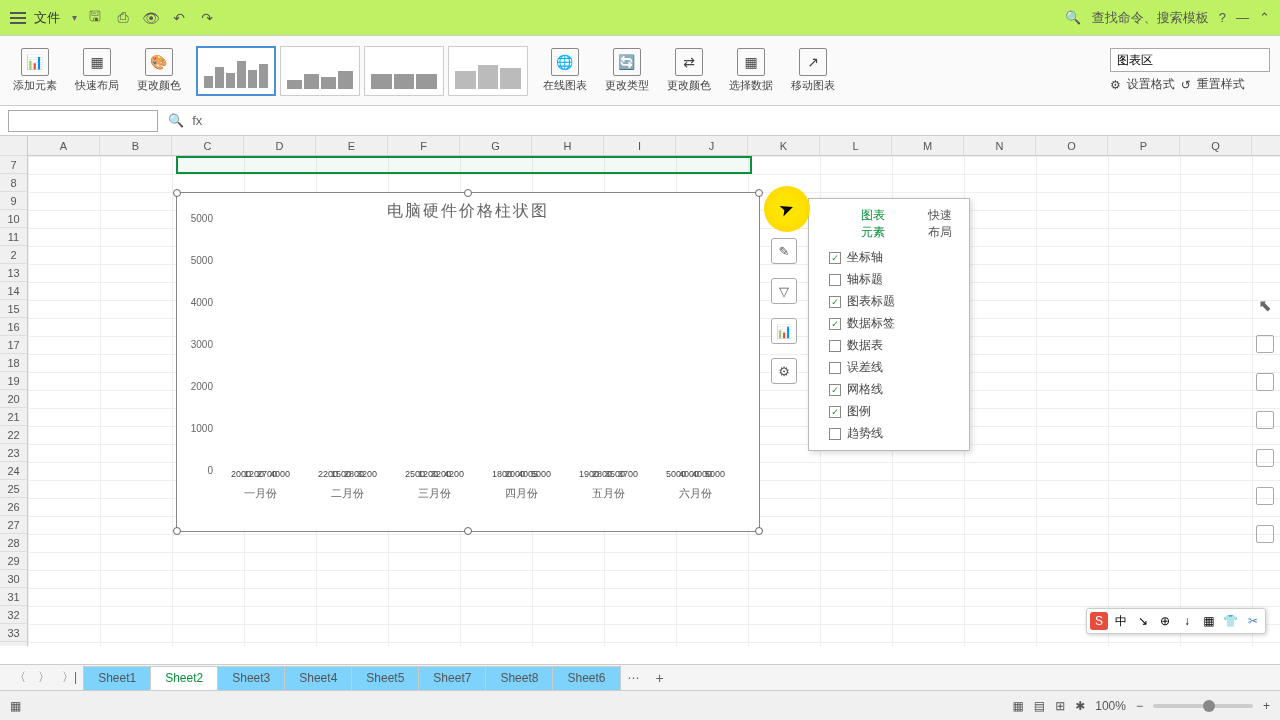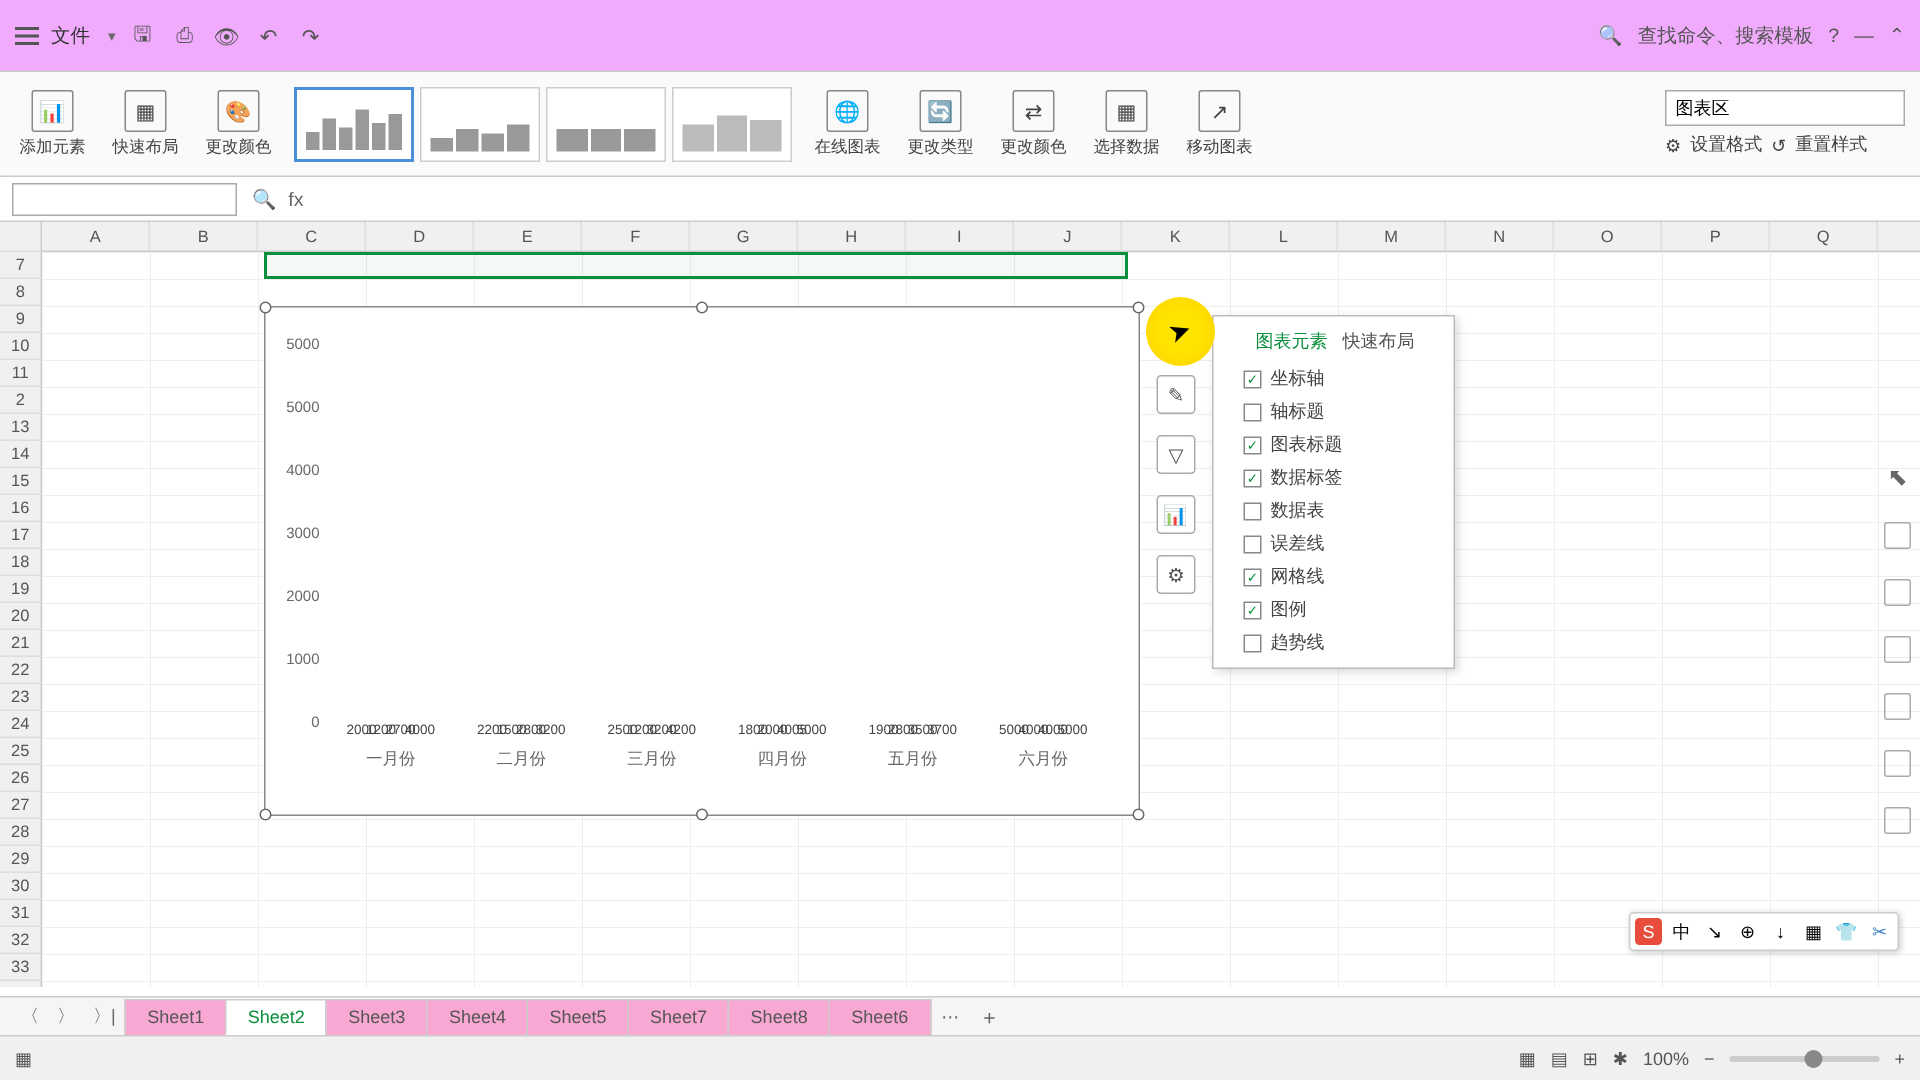--- a/index.html
+++ b/index.html
@@ -1,18 +1,18 @@
 <!DOCTYPE html>
 <html><head>
 <meta charset="utf-8">
 <style>
 * { margin: 0; padding: 0; box-sizing: border-box; font-family: "Microsoft YaHei", Arial, sans-serif; }
 body { background: #fff; width: 1280px; height: 720px; overflow: hidden; position: relative; }
 
-.top-bar { height: 48px; background: #f0abfc; border-bottom: 1px solid #ccc; display: flex; align-items: center; padding: 0 10px; gap: 8px; }
+.top-bar { height: 36px; background: #bef264; border-bottom: 1px solid #ccc; display: flex; align-items: center; padding: 0 10px; gap: 8px; }
 .menu-icon { width: 16px; height: 12px; display: flex; flex-direction: column; justify-content: space-between; }
 .menu-icon span { height: 2px; background: #555; }
 .file-label { font-size: 13px; color: #333; margin-right: 4px; }
 .small-icon { width: 20px; height: 20px; display: flex; align-items: center; justify-content: center; color: #555; font-size: 14px; cursor: pointer; }
 .tabs-menu { display: flex; gap: 14px; margin-left: 40px; font-size: 13px; color: #444; }
 .tabs-menu span { cursor: pointer; padding: 4px 2px; }
 .highlight-tab { background: #0a8f3c; color: #fff; border-radius: 10px; padding: 2px 10px; font-size: 12px; }
 .search-area { margin-left: auto; display: flex; align-items: center; gap: 10px; color: #555; font-size: 13px; }
 
 .ribbon { height: 70px; background: #fafafa; border-bottom: 1px solid #ccc; display: flex; align-items: center; padding: 0 10px; gap: 12px; }
@@ -63,32 +63,32 @@
 .legend-item { display: flex; align-items: center; gap: 3px; }
 .legend-sw { width: 8px; height: 8px; }
 
 .side-toolbar { position: absolute; top: 62px; left: 740px; width: 32px; display: flex; flex-direction: column; gap: 14px; align-items: center; }
 .side-btn { width: 26px; height: 26px; border: 1px solid #aaa; border-radius: 3px; display: flex; align-items: center; justify-content: center; font-size: 13px; color: #555; cursor: pointer; background: #fff; }
 .cursor-highlight { position: absolute; top: 50px; left: 736px; width: 46px; height: 46px; border-radius: 50%; background: radial-gradient(circle, #ffe400 40%, #ffd000 100%); z-index: 5; display: flex; align-items: center; justify-content: center; }
 .cursor-arrow { font-size: 18px; color: #000; transform: rotate(-20deg); }
 
 .elements-panel { position: absolute; top: 62px; left: 780px; width: 162px; background: #fff; border: 1px solid #bbb; box-shadow: 2px 2px 6px rgba(0,0,0,0.15); padding: 8px; font-size: 12px; }
 .panel-tabs { display: flex; gap: 10px; margin-bottom: 8px; padding-left: 20px; }
-.panel-tab { color: #555; cursor: pointer; font-size: 12px; }
+.panel-tab { color: #555; cursor: pointer; font-size: 12px; margin-left: 24px; }
 .panel-tab.active { color: #0a8f3c; }
 .check-list { display: flex; flex-direction: column; gap: 5px; padding-left: 12px; }
 .check-item { display: flex; align-items: center; gap: 6px; color: #444; cursor: pointer; }
 .checkbox { width: 12px; height: 12px; border: 1px solid #888; display: flex; align-items: center; justify-content: center; font-size: 9px; color: #0a8f3c; }
 
 .right-sidebar { position: absolute; right: 0; top: 150px; width: 30px; display: flex; flex-direction: column; gap: 20px; align-items: center; padding-top: 10px; }
 .rsb-icon { width: 18px; height: 18px; border: 1px solid #aaa; border-radius: 2px; cursor: pointer; }
 
 .sheet-tabs { position: absolute; bottom: 30px; left: 0; right: 0; height: 26px; background: #f5f5f5; border-top: 1px solid #ccc; display: flex; align-items: center; padding: 0 8px; gap: 0; font-size: 12px; }
 .nav-arrow { padding: 0 6px; color: #666; cursor: pointer; }
-.sheet-tab { padding: 4px 14px; border: 1px solid #ccc; border-bottom: none; background: #f9a8d4; color: #555; cursor: pointer; margin-right: -1px; }
+.sheet-tab { padding: 4px 14px; border: 1px solid #ccc; border-bottom: none; background: #7dd3fc; color: #555; cursor: pointer; margin-right: -1px; }
 .sheet-tab.active { background: #fff; color: #0a8f3c; border-bottom: 1px solid #fff; }
 .add-sheet { padding: 0 8px; color: #666; cursor: pointer; font-size: 14px; }
 
 .status-bar { position: absolute; bottom: 0; left: 0; right: 0; height: 30px; background: #f0f0f0; border-top: 1px solid #ccc; display: flex; align-items: center; padding: 0 10px; gap: 12px; font-size: 12px; color: #555; }
 .status-right { margin-left: auto; display: flex; align-items: center; gap: 10px; }
 .zoom-slider { width: 100px; height: 4px; background: #ccc; position: relative; border-radius: 2px; }
 .zoom-thumb { position: absolute; top: -4px; left: 50%; width: 12px; height: 12px; background: #888; border-radius: 50%; }
 
 .floating-toolbar { position: absolute; bottom: 86px; right: 14px; display: flex; gap: 4px; background: #fff; border: 1px solid #ccc; padding: 3px; border-radius: 3px; box-shadow: 1px 1px 4px rgba(0,0,0,0.2); }
 .ft-icon { width: 18px; height: 18px; display: flex; align-items: center; justify-content: center; font-size: 12px; cursor: pointer; }
@@ -260,20 +260,21 @@
     <div class="selected-range"></div>
 
     <div class="chart-object">
       <div class="sel-handle" style="top:-4px;left:-4px"></div>
       <div class="sel-handle" style="top:-4px;left:50%;margin-left:-4px"></div>
       <div class="sel-handle" style="top:-4px;right:-4px"></div>
       <div class="sel-handle" style="bottom:-4px;left:-4px"></div>
       <div class="sel-handle" style="bottom:-4px;left:50%;margin-left:-4px"></div>
       <div class="sel-handle" style="bottom:-4px;right:-4px"></div>
 
+      <div class="chart-title">电脑硬件价格柱状图</div>
       <div class="chart-plot">
         <div class="y-axis" id="y-axis">
             <div class="y-tick" style="bottom: 0%;">0</div>
             <div class="y-tick" style="bottom: 16.6667%;">1000</div>
             <div class="y-tick" style="bottom: 33.3333%;">2000</div>
             <div class="y-tick" style="bottom: 50%;">3000</div>
             <div class="y-tick" style="bottom: 66.6667%;">4000</div>
             <div class="y-tick" style="bottom: 83.3333%;">5000</div>
             <div class="y-tick" style="bottom: 100%;">5000</div>
           </div>

